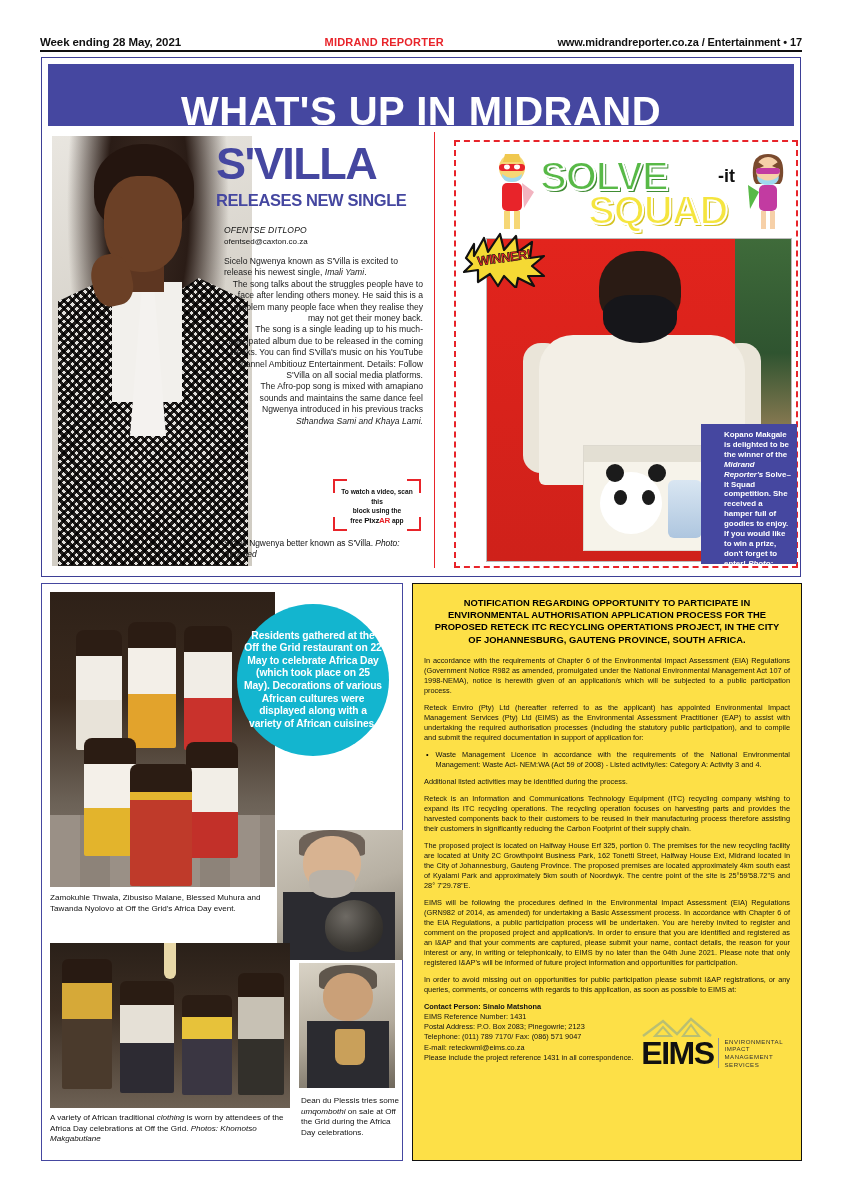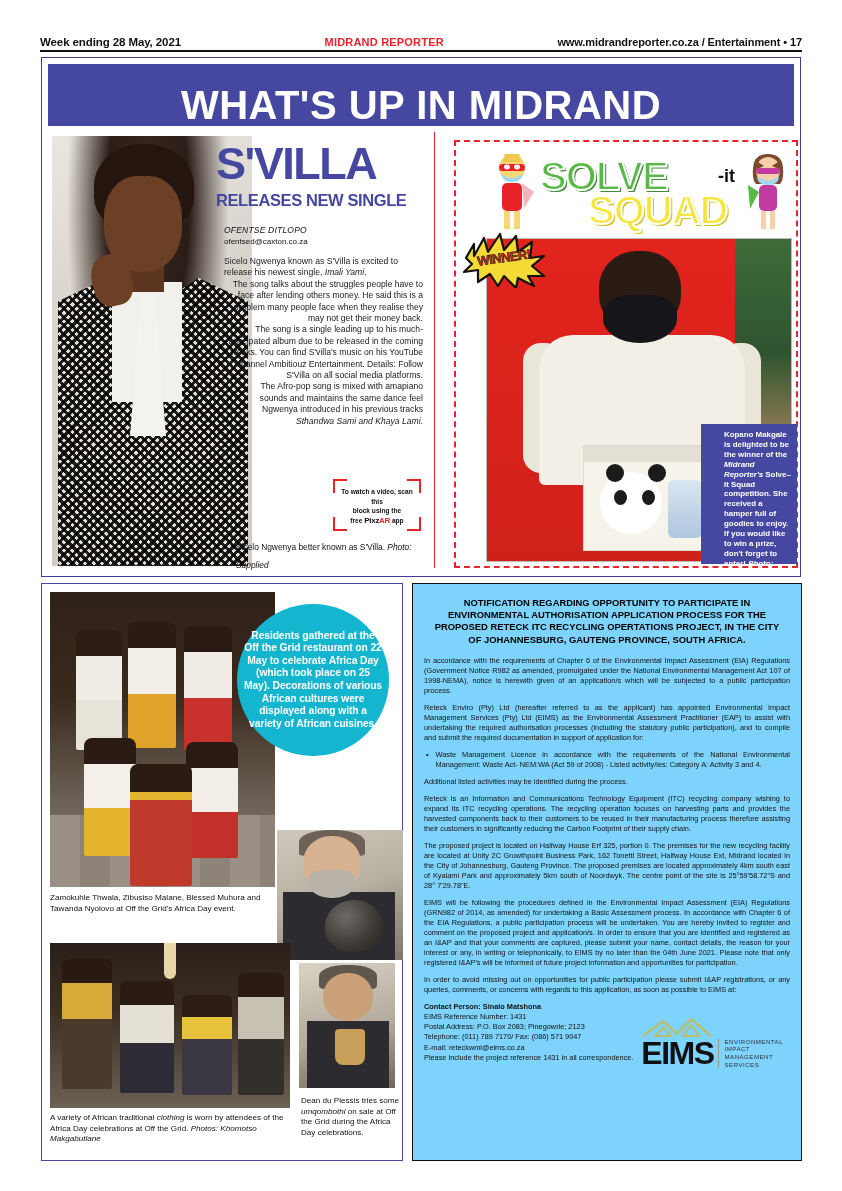--- a/index.html
+++ b/index.html
@@ -74,21 +74,21 @@
     position: absolute;
     left: 48px;
     top: 64px;
     width: 746px;
     height: 62px;
     background: #4547a0;
   }
   .banner-title {
     position: absolute;
     left: 0;
-    top: 10px;
+    top: 16px;
     width: 746px;
     height: 62px;
     display: flex;
     align-items: center;
     justify-content: center;
     color: #fff;
     font-size: 40px;
     font-weight: bold;
     letter-spacing: 0.5px;
     font-family: "Liberation Sans", sans-serif;
@@ -233,25 +233,25 @@
   }
   .plixar {
     display: inline-block;
     font-weight: bold;
     letter-spacing: -0.3px;
     font-size: 8px;
   }
   .plixar .ar { color: #e8242a; }
   .svilla-caption {
     position: absolute;
-    left: 236px;
+    left: 224px;
     top: 538px;
     width: 200px;
     font-size: 8.4px;
-    line-height: 18px;
+    line-height: 11px;
     color: #111;
   }
   .svilla-caption i { font-style: italic; }
   .vdivider {
     position: absolute;
     left: 434px;
     top: 132px;
     width: 1px;
     height: 436px;
     background: #e8242a;
@@ -525,21 +525,21 @@
 
   
   .frame-legal {
     position: absolute;
     left: 412px;
     top: 583px;
     width: 390px;
     height: 578px;
     border: 1px solid #111;
     box-sizing: border-box;
-    background: #7dd3fc;
+    background: #fde047;
     padding: 9px 11px;
   }
   .legal-title {
     font-size: 9.4px;
     font-weight: bold;
     line-height: 12.2px;
     text-align: center;
     color: #000;
     margin: 4px 6px 10px 6px;
   }

